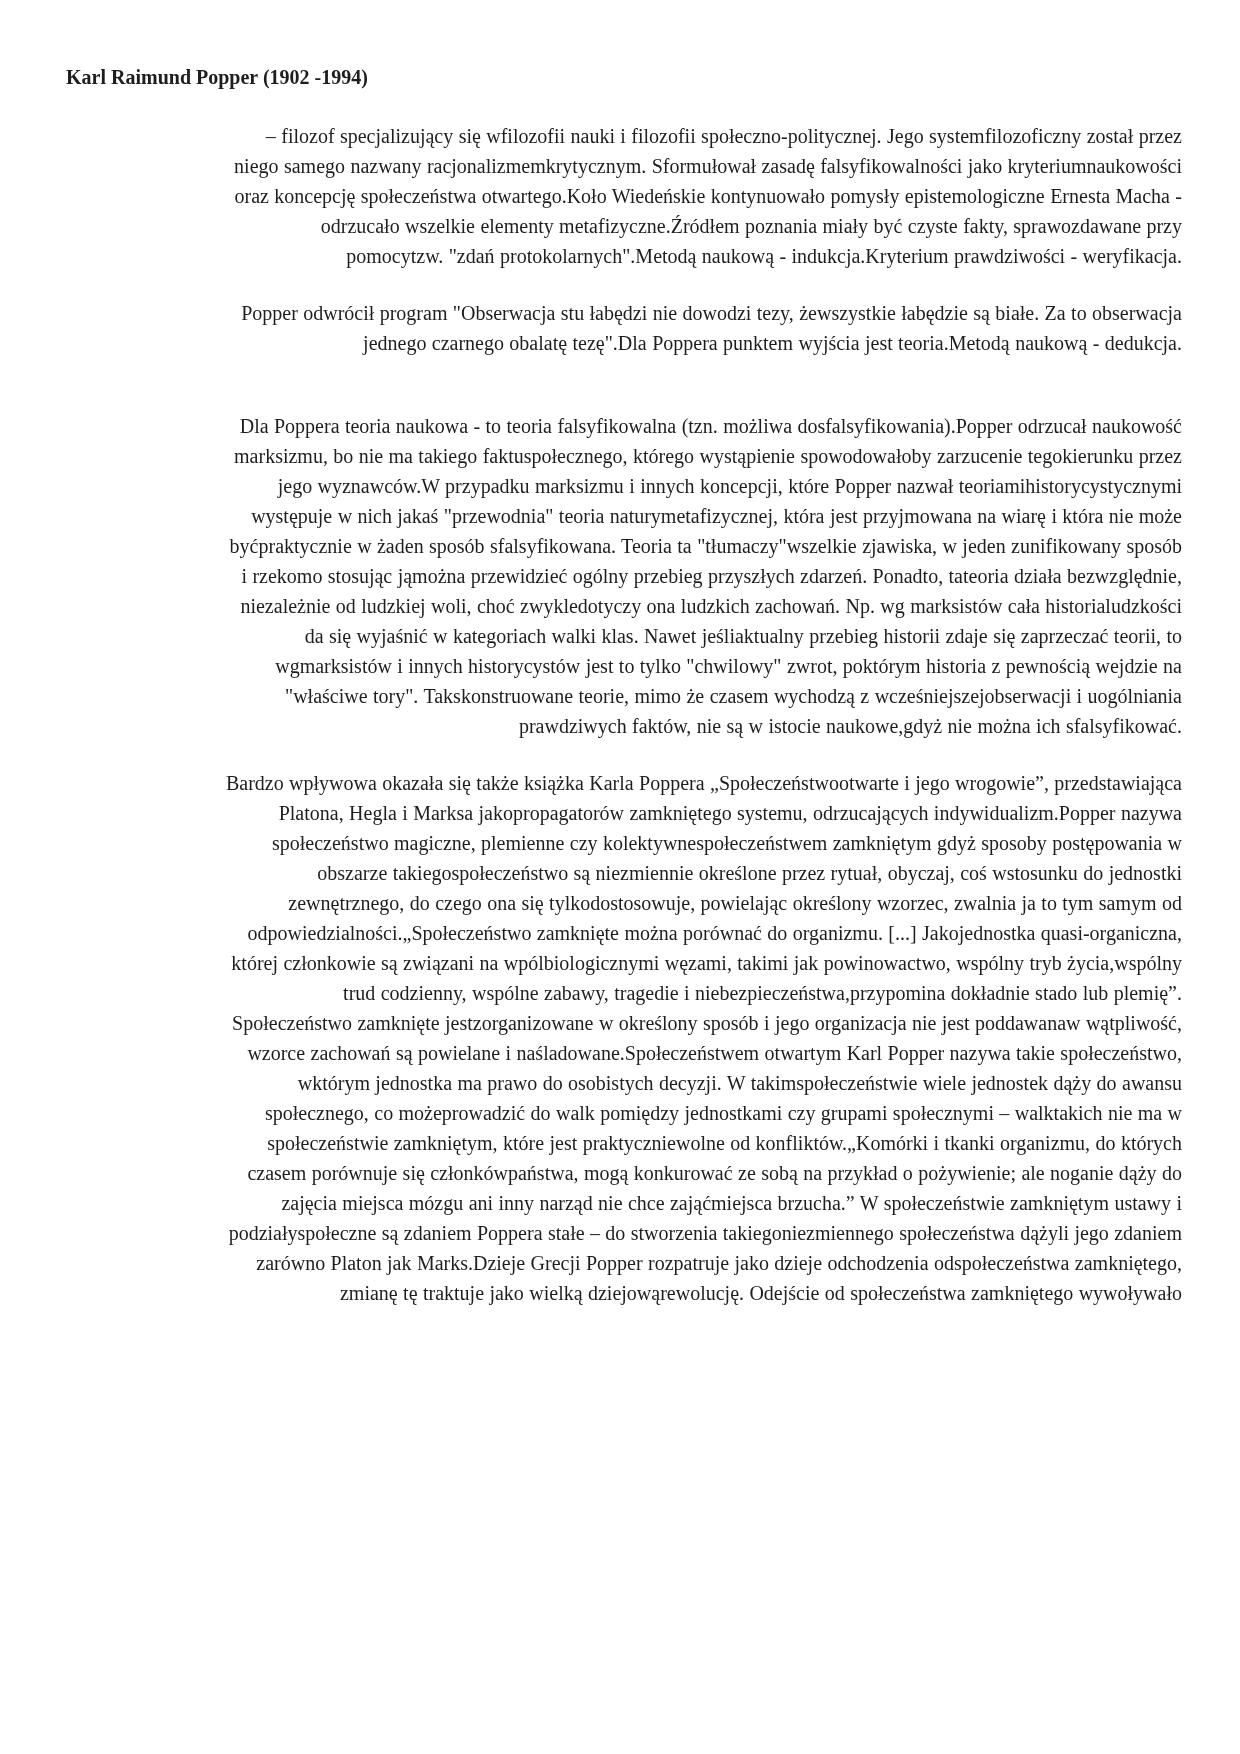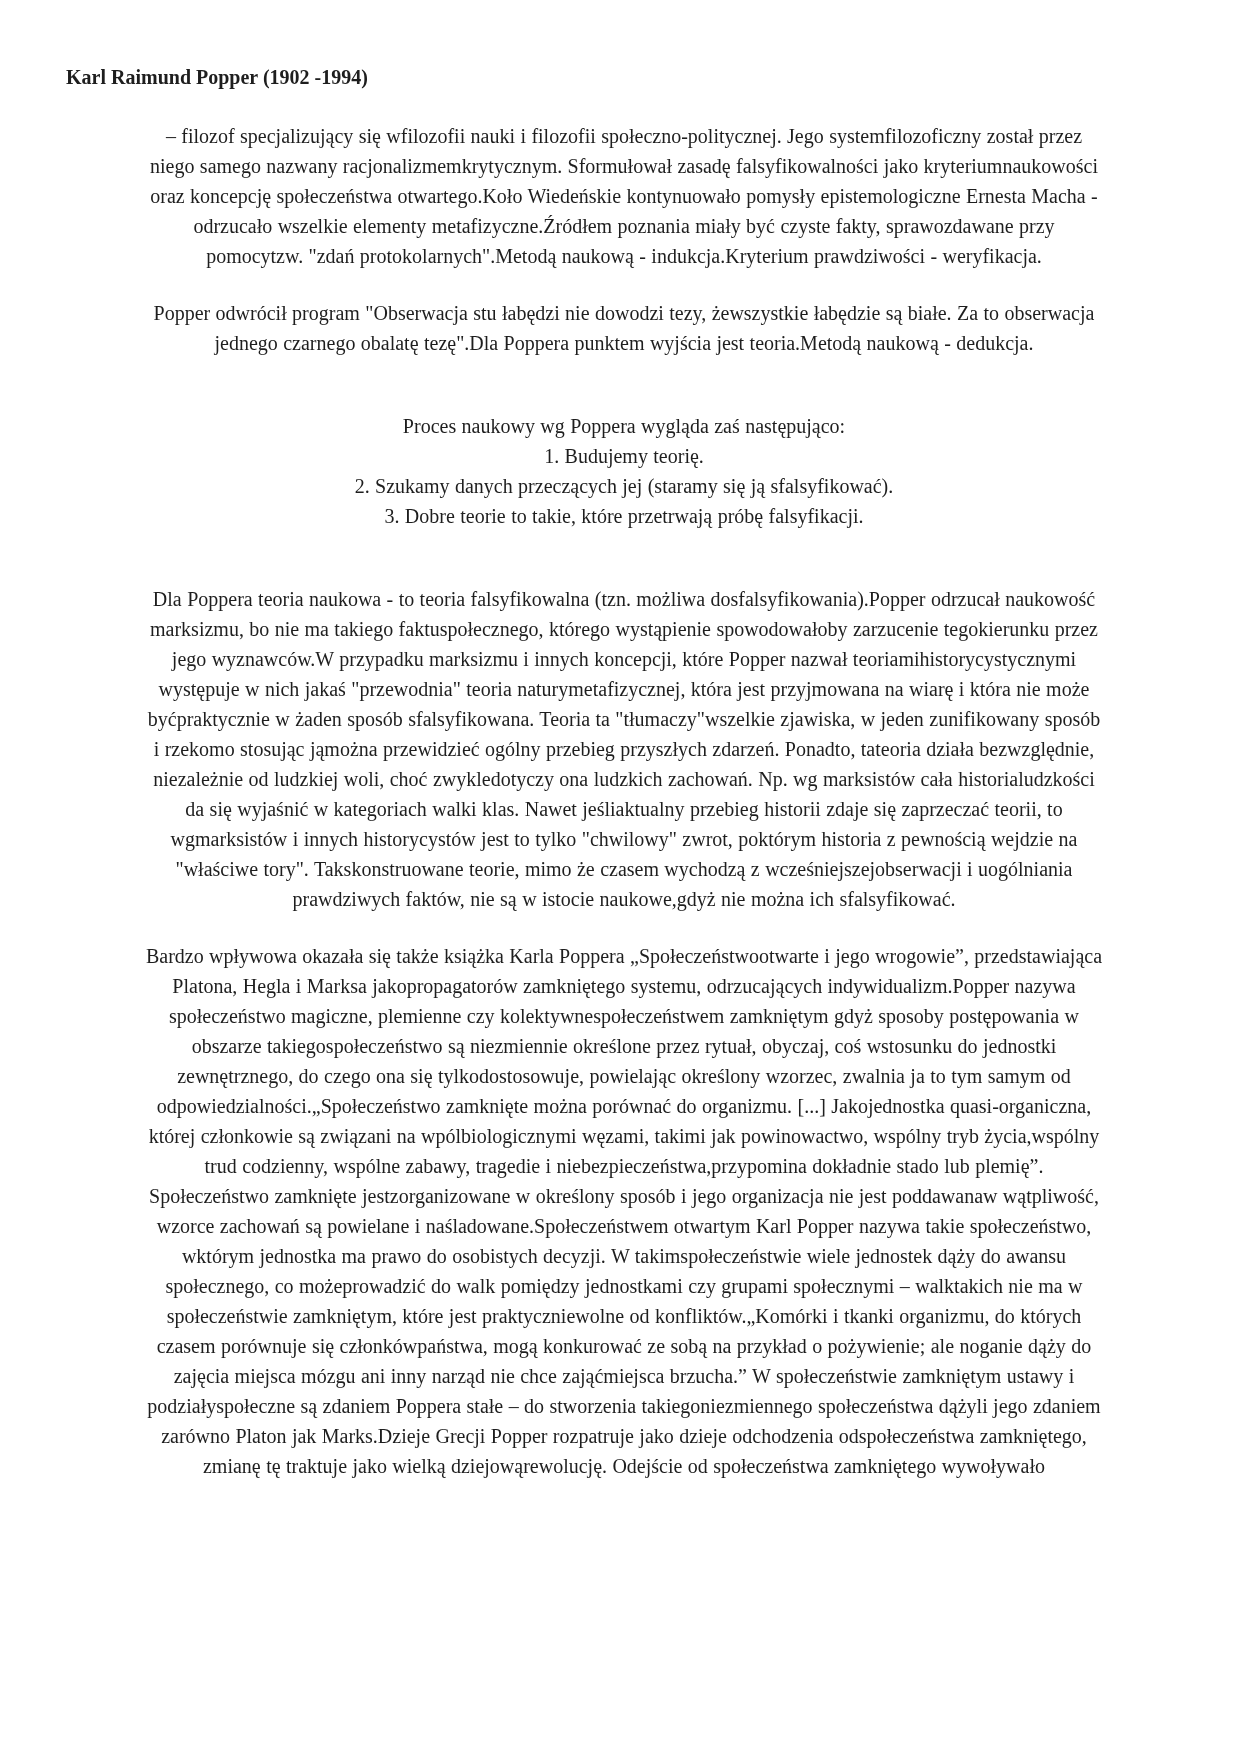--- a/index.html
+++ b/index.html
@@ -21,31 +21,30 @@
   .doc-title {
     font-size: 20px;
     font-weight: bold;
     line-height: 30px;
     margin: 0 0 29px 0;
   }
   p.para {
     font-size: 20px;
     line-height: 30px;
     margin: 0 0 27px 0;
-    text-align: center;
+    text-align: right;
     word-spacing: 0.02em;
   }
   p.para.gap-large { margin-bottom: 53px; }
   p.para.gap-none  { margin-bottom: 0; }
 </style>
 </head>
 <body>
 
 <div class="page">
   <h1 class="doc-title">Karl Raimund Popper (1902 -1994)</h1>
   <div id="document-body">
       <p class="para"> – filozof specjalizujący się wfilozofii nauki i filozofii społeczno-politycznej. Jego systemfilozoficzny został przez<br>niego samego nazwany racjonalizmemkrytycznym. Sformułował zasadę falsyfikowalności jako kryteriumnaukowości<br>oraz koncepcję społeczeństwa otwartego.Koło Wiedeńskie kontynuowało pomysły epistemologiczne Ernesta Macha -<br>odrzucało wszelkie elementy metafizyczne.Źródłem poznania miały być czyste fakty, sprawozdawane przy<br>pomocytzw. "zdań protokolarnych".Metodą naukową - indukcja.Kryterium prawdziwości - weryfikacja.</p>
       <p class="para gap-large">Popper odwrócił program  "Obserwacja stu łabędzi nie dowodzi tezy, żewszystkie łabędzie są białe. Za to obserwacja<br>jednego czarnego obalatę tezę".Dla Poppera punktem wyjścia jest teoria.Metodą naukową - dedukcja.</p>
-      <p class="para gap-large">Proces naukowy wg Poppera wygląda zaś następująco:<br>1. Budujemy teorię.<br>2. Szukamy danych przeczących jej (staramy się ją sfalsyfikować).<br>3. Dobre teorie to takie, które przetrwają próbę falsyfikacji.</p>
       <p class="para">Dla Poppera teoria naukowa - to teoria falsyfikowalna (tzn. możliwa dosfalsyfikowania).Popper odrzucał naukowość<br>marksizmu, bo nie ma takiego faktuspołecznego, którego wystąpienie spowodowałoby zarzucenie tegokierunku przez<br>jego wyznawców.W przypadku marksizmu i innych koncepcji, które Popper nazwał teoriamihistorycystycznymi<br>występuje w nich jakaś "przewodnia" teoria naturymetafizycznej, która jest przyjmowana na wiarę i która nie może<br>byćpraktycznie w żaden sposób sfalsyfikowana. Teoria ta "tłumaczy"wszelkie zjawiska, w jeden zunifikowany sposób<br>i rzekomo stosując jąmożna przewidzieć ogólny przebieg przyszłych zdarzeń. Ponadto, tateoria działa bezwzględnie,<br>niezależnie od ludzkiej woli, choć zwykledotyczy ona ludzkich zachowań. Np. wg marksistów cała historialudzkości<br>da się wyjaśnić w kategoriach walki klas. Nawet jeśliaktualny przebieg historii zdaje się zaprzeczać teorii, to<br>wgmarksistów i innych historycystów jest to tylko "chwilowy" zwrot, poktórym historia z pewnością wejdzie na<br>"właściwe tory". Takskonstruowane teorie, mimo że czasem wychodzą z wcześniejszejobserwacji i uogólniania<br>prawdziwych faktów, nie są w istocie naukowe,gdyż nie można ich sfalsyfikować.</p>
       <p class="para gap-none">Bardzo wpływowa okazała się także książka Karla Poppera „Społeczeństwootwarte i jego wrogowie”, przedstawiająca<br>Platona, Hegla i Marksa jakopropagatorów zamkniętego systemu, odrzucających indywidualizm.Popper nazywa<br>społeczeństwo magiczne, plemienne czy kolektywnespołeczeństwem zamkniętym gdyż sposoby postępowania w<br>obszarze takiegospołeczeństwo są niezmiennie określone przez rytuał, obyczaj, coś wstosunku do jednostki<br>zewnętrznego, do czego ona się tylkodostosowuje, powielając określony wzorzec, zwalnia ja to tym samym od<br>odpowiedzialności.„Społeczeństwo zamknięte można porównać do organizmu. [...] Jakojednostka quasi-organiczna,<br>której członkowie są związani na wpólbiologicznymi węzami, takimi jak powinowactwo, wspólny tryb życia,wspólny<br>trud codzienny, wspólne zabawy, tragedie i niebezpieczeństwa,przypomina dokładnie stado lub plemię”.<br>Społeczeństwo zamknięte jestzorganizowane w określony sposób i jego organizacja nie jest poddawanaw wątpliwość,<br>wzorce zachowań są powielane i naśladowane.Społeczeństwem otwartym Karl Popper nazywa takie społeczeństwo,<br>wktórym jednostka ma prawo do osobistych decyzji. W takimspołeczeństwie wiele jednostek dąży do awansu<br>społecznego, co możeprowadzić do walk pomiędzy jednostkami czy grupami społecznymi – walktakich nie ma w<br>społeczeństwie zamkniętym, które jest praktyczniewolne od konfliktów.„Komórki i tkanki organizmu, do których<br>czasem porównuje się członkówpaństwa, mogą konkurować ze sobą na przykład o pożywienie; ale noganie dąży do<br>zajęcia miejsca mózgu ani inny narząd nie chce zająćmiejsca brzucha.” W społeczeństwie zamkniętym ustawy i<br>podziałyspołeczne są zdaniem Poppera stałe – do stworzenia takiegoniezmiennego społeczeństwa dążyli jego zdaniem<br>zarówno Platon jak Marks.Dzieje Grecji Popper rozpatruje jako dzieje odchodzenia odspołeczeństwa zamkniętego,<br>zmianę tę traktuje jako wielką dziejowąrewolucję. Odejście od społeczeństwa zamkniętego wywoływało</p>
     </div>
 </div>
 
 </body></html>

